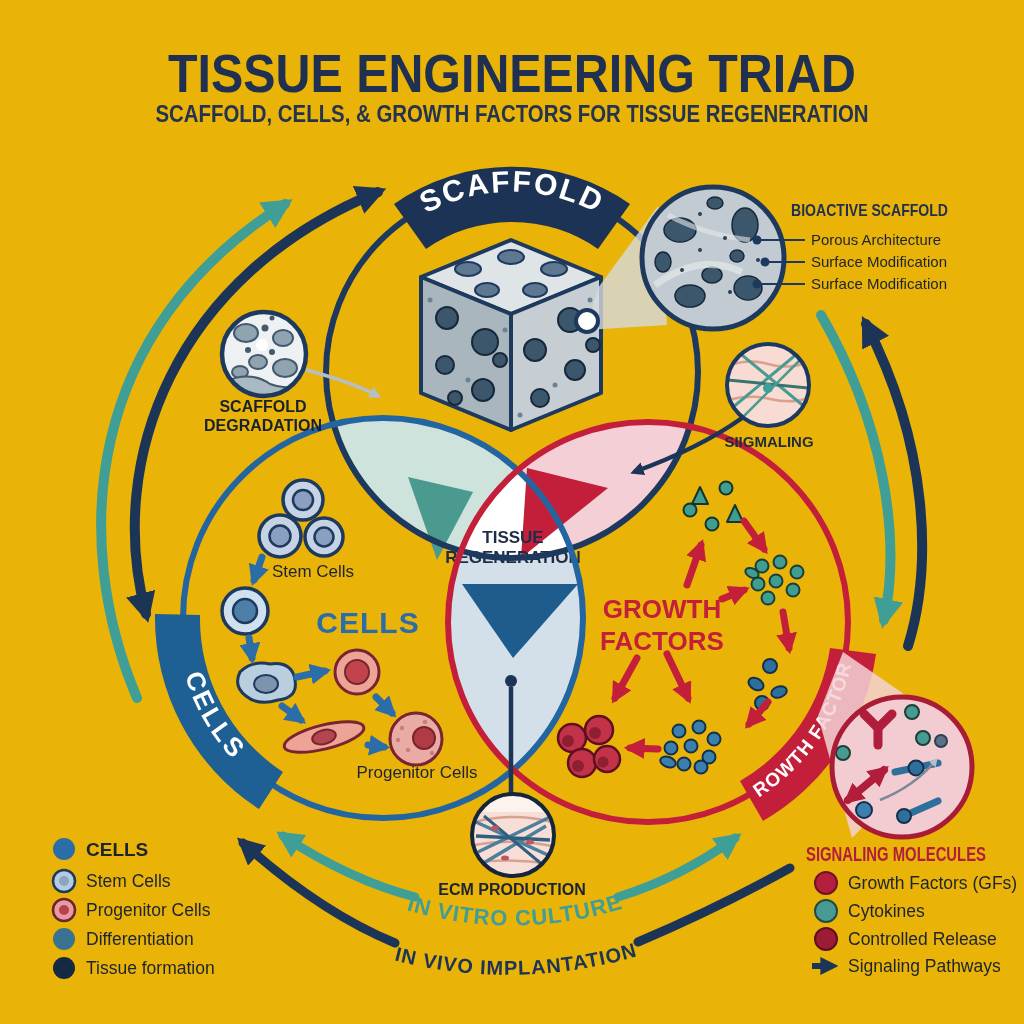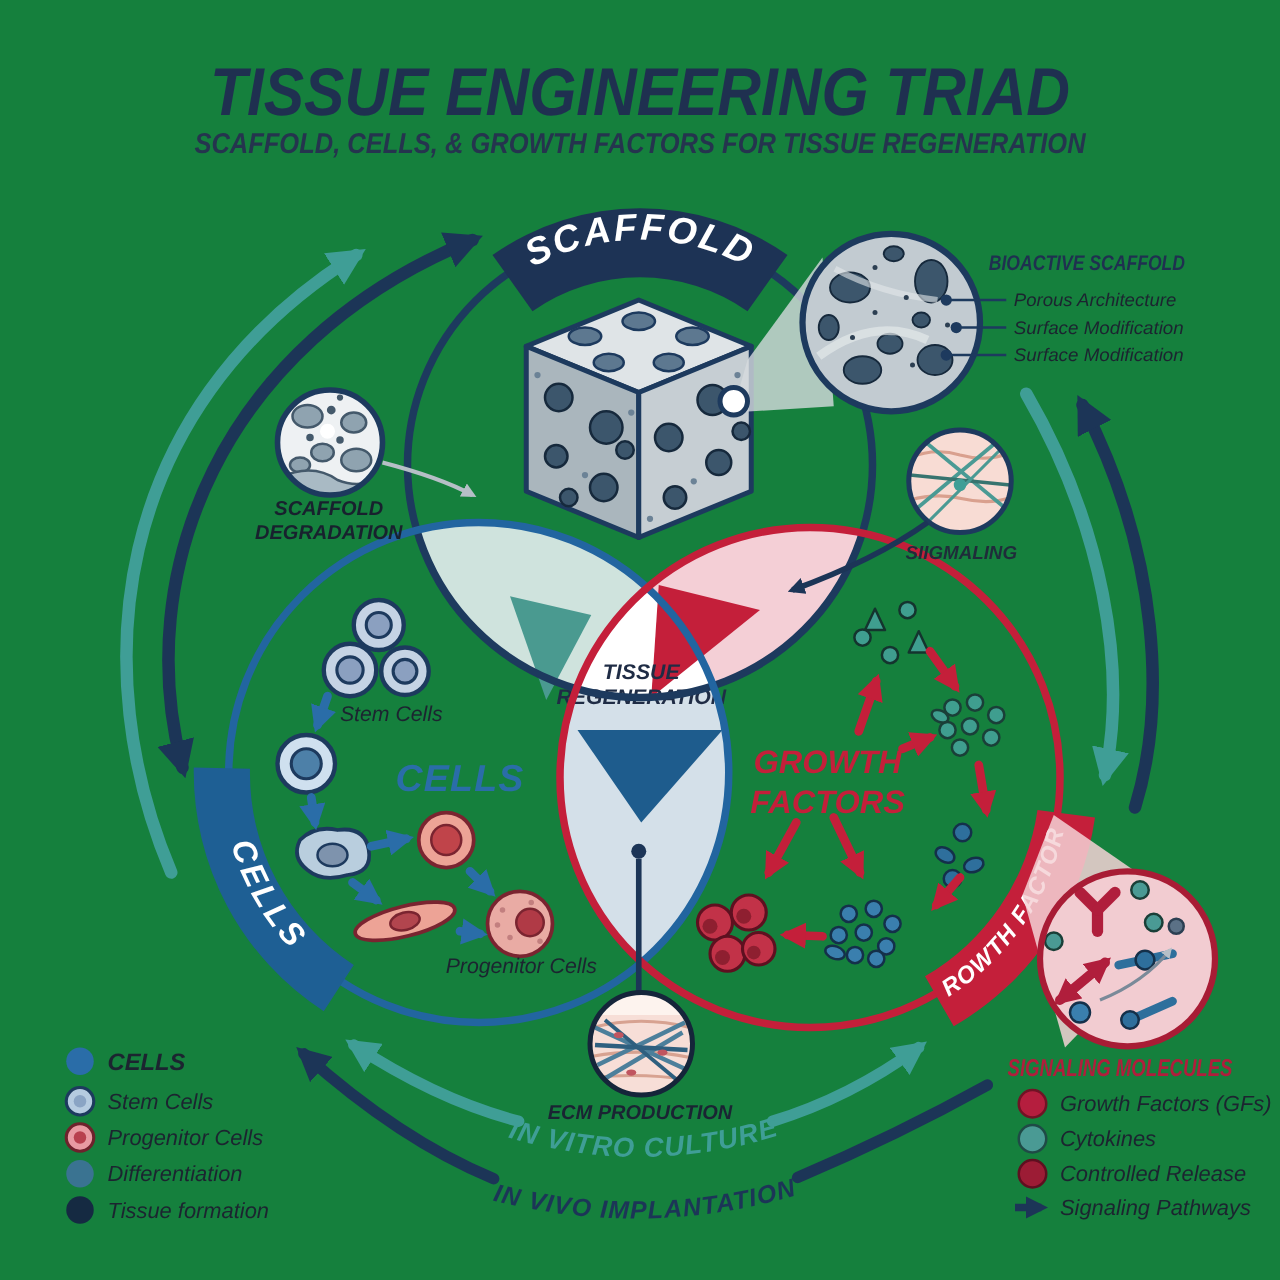--- a/index.html
+++ b/index.html
@@ -1,17 +1,17 @@
 <!DOCTYPE html>
 <html><head>
 <meta charset="utf-8">
 <style>
   html,body{margin:0;padding:0;background:#ffffff;}
-  .stage{position:relative;width:1024px;height:1024px;background:#15803d;overflow:hidden;
-         font-family:"Liberation Sans", sans-serif;font-style:italic;}
+  .stage{position:relative;width:1024px;height:1024px;background:#eab308;overflow:hidden;
+         font-family:"Liberation Sans", sans-serif;}
   svg text{font-family:"Liberation Sans", sans-serif;}
   .t-title{font-weight:700;fill:#1f3050;}
   .t-sub{font-weight:700;fill:#25344e;}
   .t-dark{font-weight:700;fill:#1c2430;}
   .t-reg{font-weight:400;fill:#1c2430;}
 </style>
 </head>
 <body>
 
 <div class="stage">

